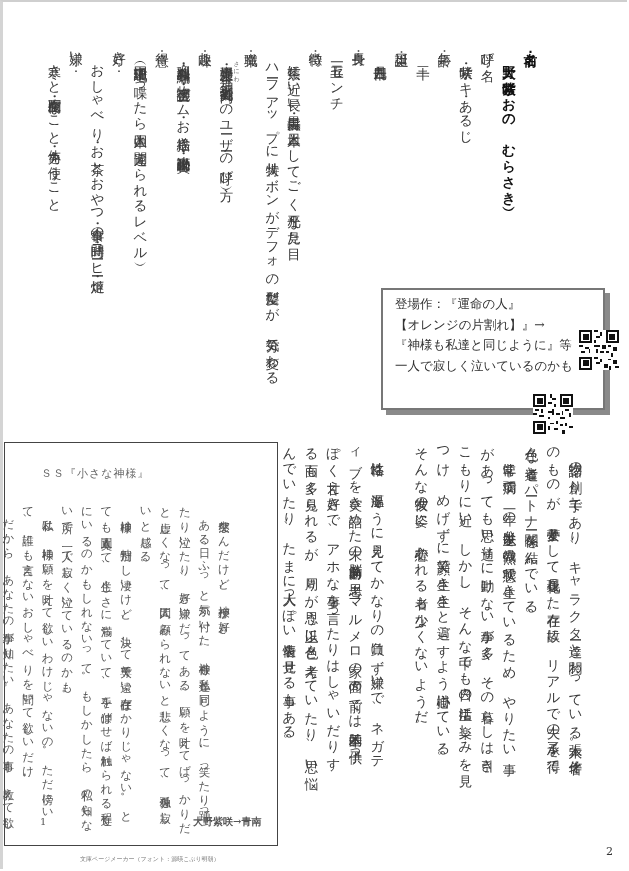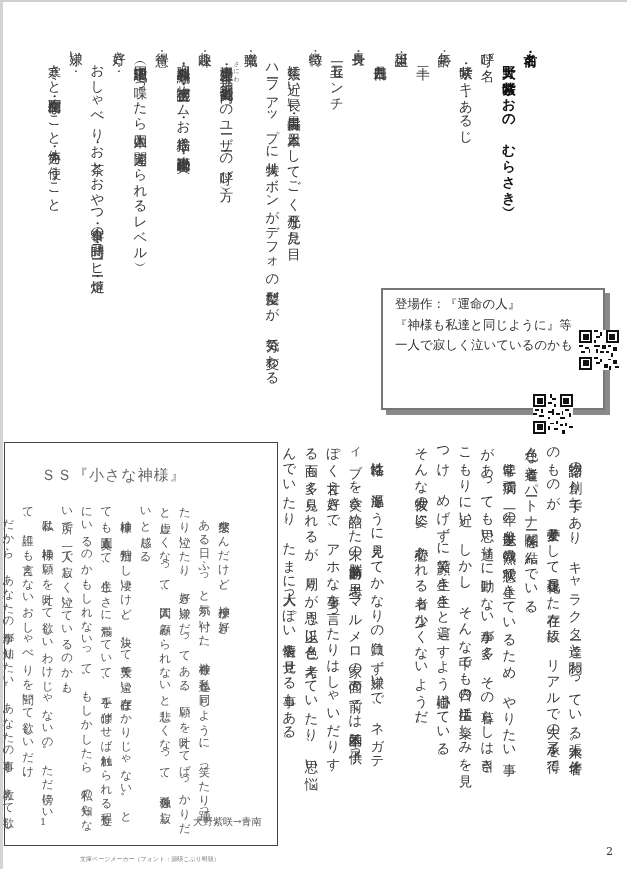--- a/index.html
+++ b/index.html
@@ -61,33 +61,33 @@
       position: absolute; left: 606px; top: 845px;
       font-size: 11px; color: #333;
     }
 
     
     .ss-box {
       position: absolute; left: 4px; top: 442px; width: 274px; height: 404px;
       border: 1.5px solid #444; box-sizing: border-box; background: #fff;
     }
     .ss-title {
-      position: absolute; left: 36px; top: 23px; font-size: 15px; color: #666;
+      position: absolute; left: 36px; top: 23px; font-size: 11px; color: #666;
       letter-spacing: 1px; white-space: nowrap;
     }
     .ss-body {
       top: 56px; right: 44px; height: 330px;
       font-size: 11.5px; line-height: 19.6px; letter-spacing: 1.1px; color: #555;
     }
     .ss-body p { margin: 0; text-indent: 1em; }
     .ss-page {
       position: absolute; left: 35px; top: 373px; font-size: 10px; color: #555;
     }
     .ss-author {
-      position: absolute; left: 188px; top: 372px; font-size: 10px; color: #555; white-space: nowrap;
+      position: absolute; left: 188px; top: 372px; font-size: 10px; color: #555; white-space: nowrap; font-weight: bold;
     }
     .footer {
       position: absolute; left: 80px; top: 855px; font-size: 6px; color: #777; white-space: nowrap;
     }
   </style>
 </head>
 <body>
 
 <div class="page-frame"></div>
 
@@ -112,20 +112,21 @@
   <span class="line">得意：</span>
   <span class="line indent">中国語（現地で喋ったら中国人と間違えられるレベル）</span>
   <span class="line">好き：</span>
   <span class="line indent">おしゃべり・お茶とおやつ・食事の時間・コーヒー・炬燵</span>
   <span class="line">嫌い：</span>
   <span class="line indent">寒さと空腹・面倒なこと・体力を使うこと</span>
 </div>
 
 <div class="info-box">
   <div class="row">登場作：『運命の人』</div>
+  <div class="row">【オレンジの片割れ】』→</div>
   <div class="row">『神様も私達と同じように』等</div>
   <div class="row">一人で寂しく泣いているのかも</div>
 </div>
 <div class="qr qr-1">
   <svg width="40" height="40" viewBox="0 0 21 21" shape-rendering="crispEdges">
     <rect width="21" height="21" fill="#fff"></rect>
     <g fill="#111">
       <rect x="0" y="0" width="7" height="7"></rect>
         <rect x="1" y="1" width="5" height="5" fill="#fff"></rect>
         <rect x="2" y="2" width="3" height="3"></rect>

